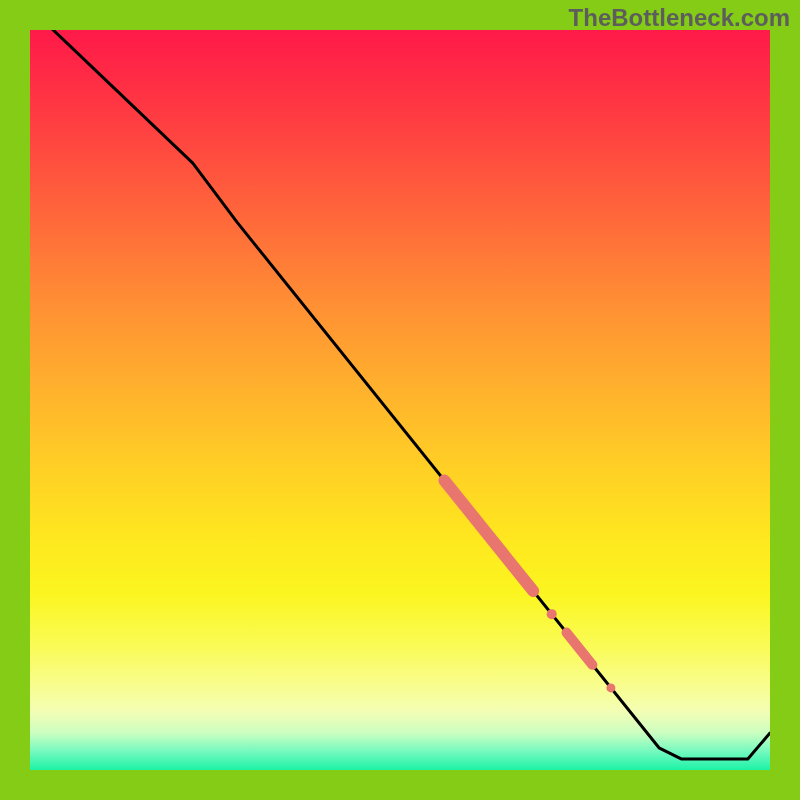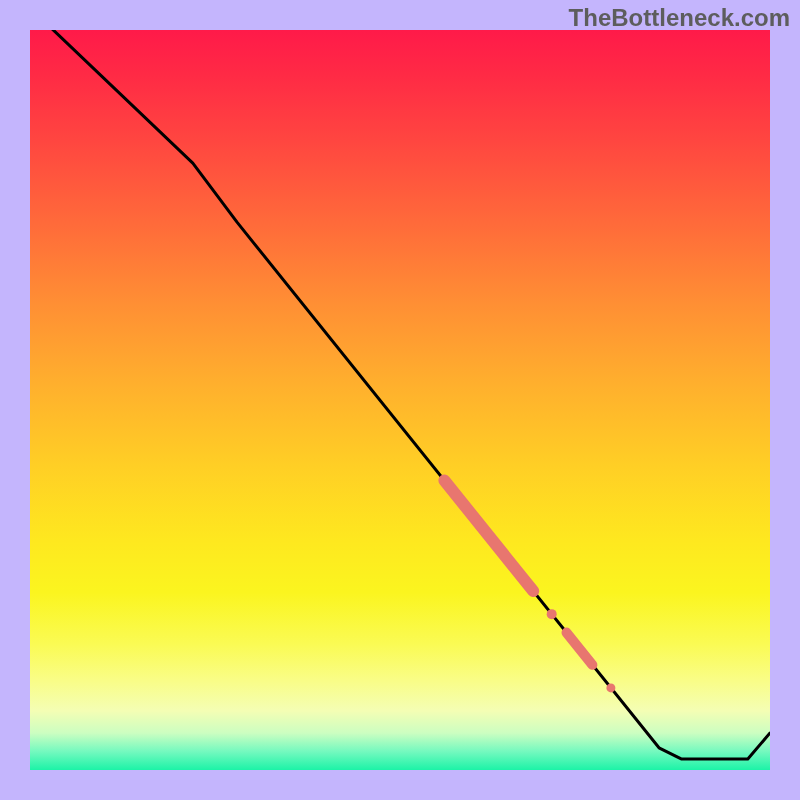--- a/index.html
+++ b/index.html
@@ -1,21 +1,21 @@
 <!DOCTYPE html>
 <html><head>
 <meta charset="utf-8">
 <style>
   * { margin: 0; padding: 0; box-sizing: border-box; }
   html, body { width: 800px; height: 800px; overflow: hidden; background: #000; }
   .frame {
     position: relative;
     width: 800px;
     height: 800px;
-    background: #c4b5fd;
+    background: #84cc16;
   }
   .watermark {
     position: absolute;
     top: 4px;
     right: 10px;
     font-family: Arial, Helvetica, sans-serif;
     font-size: 24px;
     font-weight: bold;
     color: #5d5d5d;
     letter-spacing: 0px;

